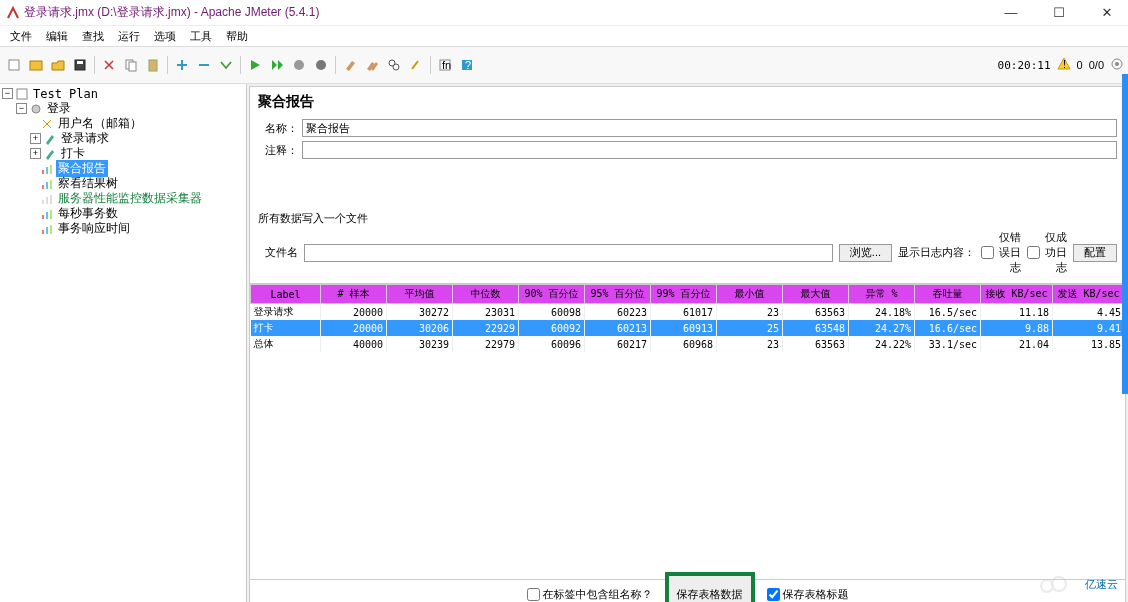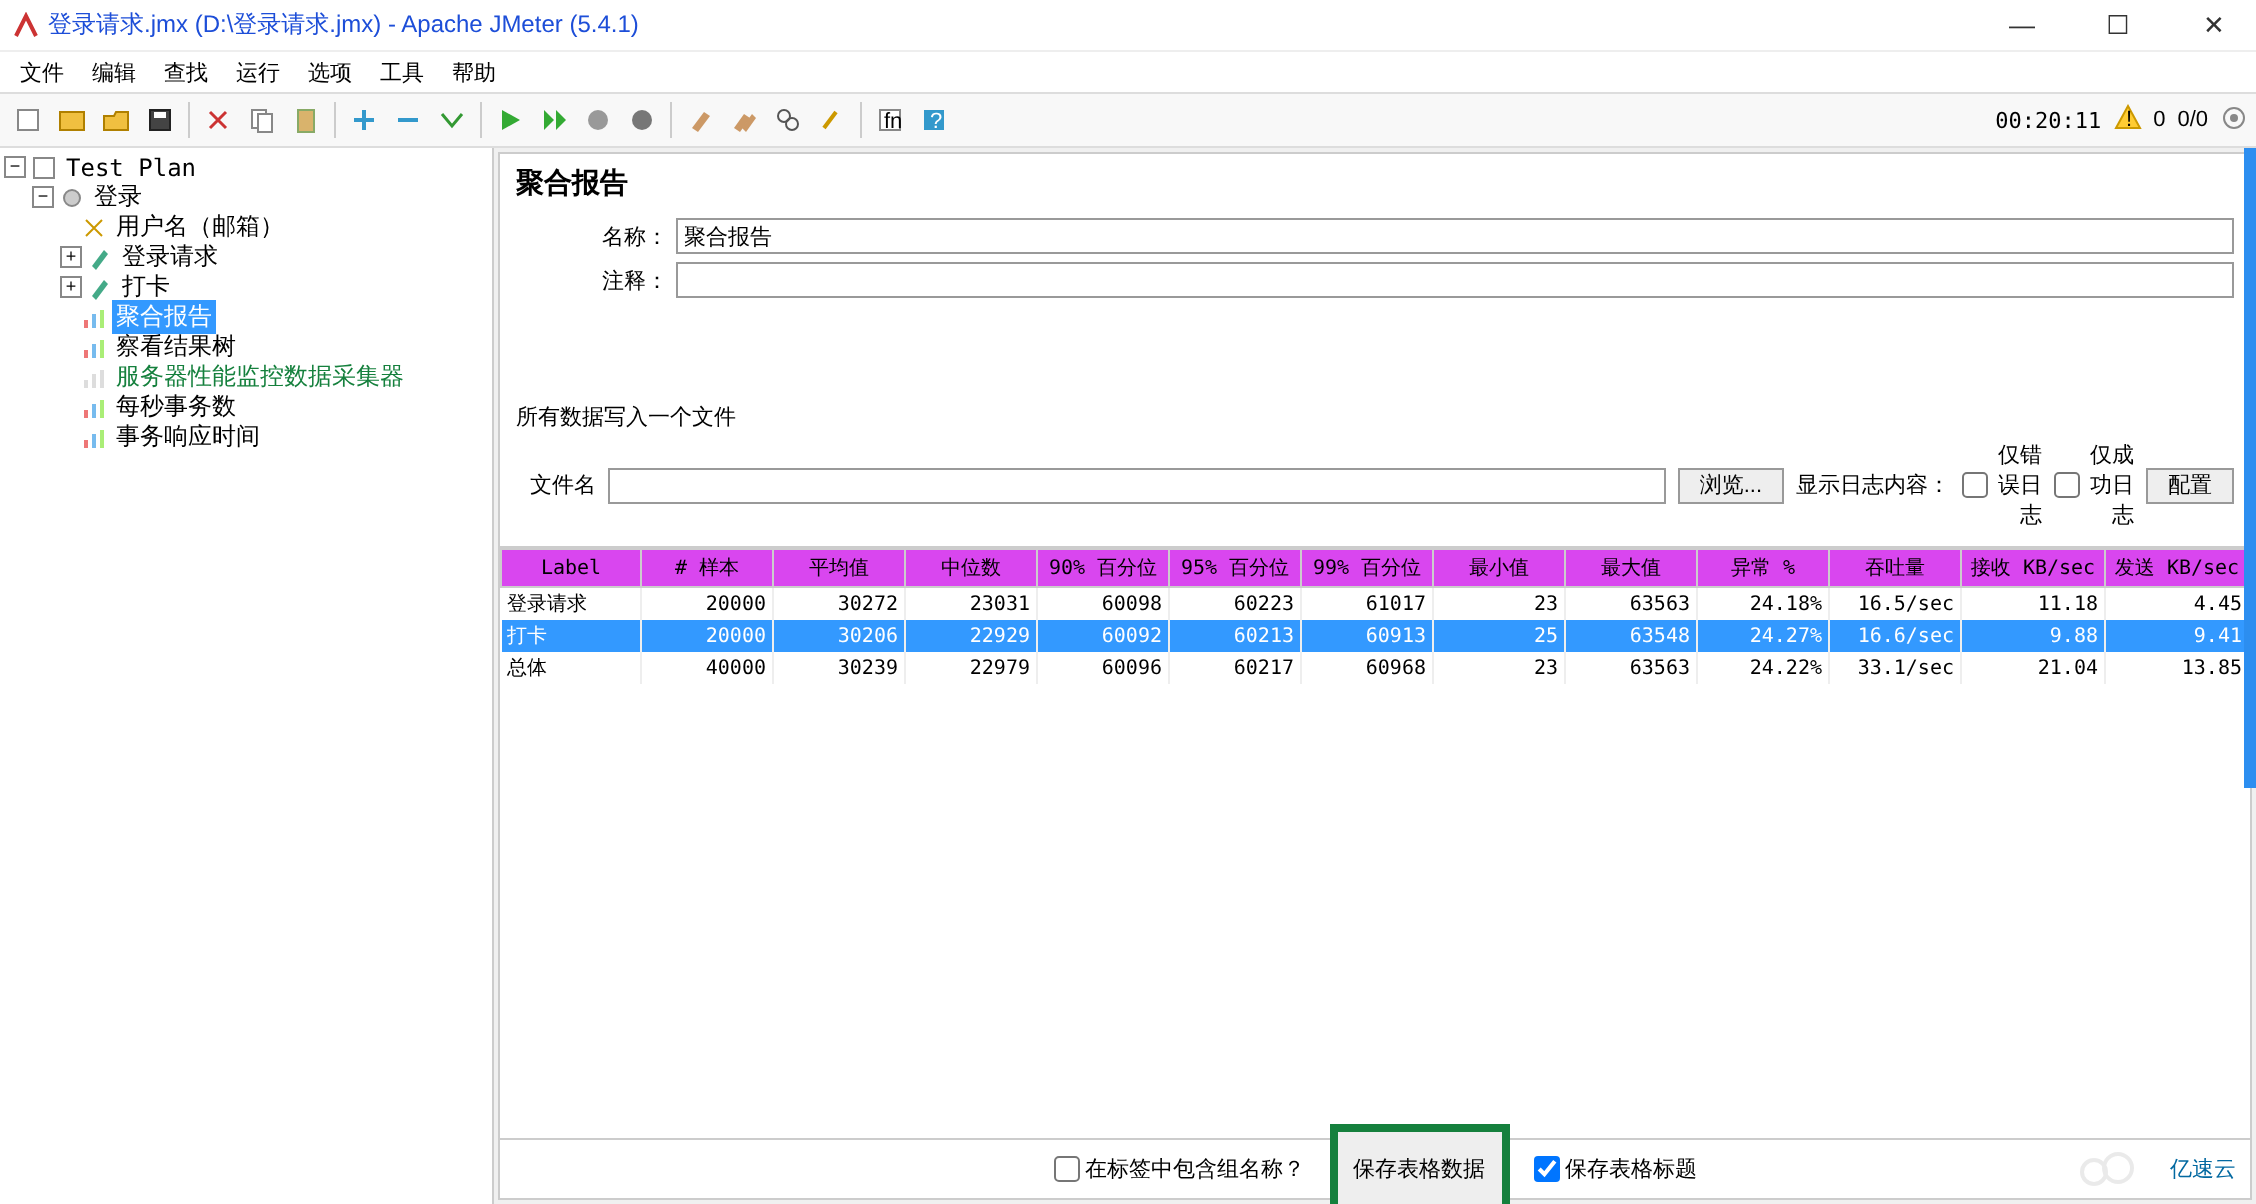--- a/index.html
+++ b/index.html
@@ -1,40 +1,40 @@
 <!DOCTYPE html>
 <html><head>
 <meta charset="utf-8">
 <style>
 * { box-sizing: border-box; margin: 0; padding: 0; font-family: "Microsoft YaHei", Arial, sans-serif; font-size: 11px; }
 body { background: #fff; width: 1128px; height: 602px; overflow: hidden; position: relative; }
 .titlebar { height: 26px; display: flex; align-items: center; padding: 0 6px; background: #fff; border-bottom: 1px solid #eee; }
 .titlebar .icon { width: 14px; height: 14px; margin-right: 4px; }
-.titlebar .title { flex: 1; color: #1d4ed8; font-size: 12px; }
+.titlebar .title { flex: 1; color: #701a75; font-size: 12px; }
 .titlebar .wbtns { display: flex; gap: 18px; }
 .titlebar .wbtn { width: 30px; text-align: center; color: #333; cursor: pointer; font-size: 13px; }
 .menubar { height: 20px; display: flex; align-items: flex-end; padding: 0 4px; gap: 2px; background: #fff; }
 .menubar span { padding: 2px 6px; cursor: pointer; }
-.toolbar { height: 28px; display: flex; align-items: center; padding: 2px 4px; gap: 2px; background: #f8f8f8; border-top: 1px solid #ddd; border-bottom: 1px solid #ddd; }
+.toolbar { height: 38px; display: flex; align-items: center; padding: 2px 4px; gap: 2px; background: #f8f8f8; border-top: 1px solid #ddd; border-bottom: 1px solid #ddd; }
 .toolbar .tbtn { width: 20px; height: 20px; display: flex; align-items: center; justify-content: center; border: 1px solid transparent; cursor: pointer; }
 .toolbar .sep { width: 1px; height: 18px; background: #ccc; margin: 0 2px; }
 .toolbar .spacer { flex: 1; }
 .toolbar .timer { font-family: monospace; font-size: 11px; margin-right: 4px; }
 .main { display: flex; height: calc(602px - 26px - 20px - 28px); }
 .tree { width: 278px; border-right: 1px solid #ccc; background: #fff; padding: 2px 0; overflow: auto; }
 .tree-node { display: flex; align-items: center; height: 15px; padding-left: 4px; white-space: nowrap; }
 .tree-node .exp { width: 11px; height: 11px; border: 1px solid #888; display: flex; align-items: center; justify-content: center; font-size: 9px; line-height: 1; margin-right: 2px; cursor: pointer; background:#fff; }
 .tree-node .nicon { width: 14px; height: 12px; margin-right: 2px; display: inline-flex; align-items:center; justify-content:center; }
 .tree-node .lbl { padding: 0 2px; font-family: "SimSun", monospace; font-size: 12px; }
 .tree-node .lbl.sel { background: #3399ff; color: #fff; }
 .tree-node .lbl.dis { color: #15803d; }
 .right { flex: 1; display: flex; flex-direction: column; background: #f0f0f0; }
 .panel { background: #fff; margin: 2px; border: 1px solid #ccc; flex: 1; display: flex; flex-direction: column; }
 .panel-title { font-size: 14px; font-weight: bold; padding: 6px 8px; }
-.form-row { display: flex; align-items: center; padding: 2px 8px; gap: 4px; margin-left: 36px; }
+.form-row { display: flex; align-items: center; padding: 2px 8px; gap: 4px; }
 .form-row label { width: 40px; text-align: right; }
 .form-row input[type=text] { flex: 1; border: 1px solid #999; height: 18px; padding: 0 3px; font-size: 11px; }
 .section-label { padding: 4px 8px 2px; margin-top: 46px; }
 .file-row { display: flex; align-items: center; padding: 2px 8px; gap: 6px; }
 .file-row label { width: 40px; text-align: right; }
 .file-row input[type=text] { flex: 1; border: 1px solid #999; height: 18px; padding: 0 3px; }
 .file-row button { border: 1px solid #999; background: #eee; height: 18px; padding: 0 10px; cursor: pointer; font-size:11px; }
 .file-row .chk { display: flex; align-items: center; gap: 2px; }
 .file-row .chk input { margin: 0; }
 .table-wrap { flex: 1; overflow: auto; border-top: 1px solid #ccc; margin-top: 6px; }

